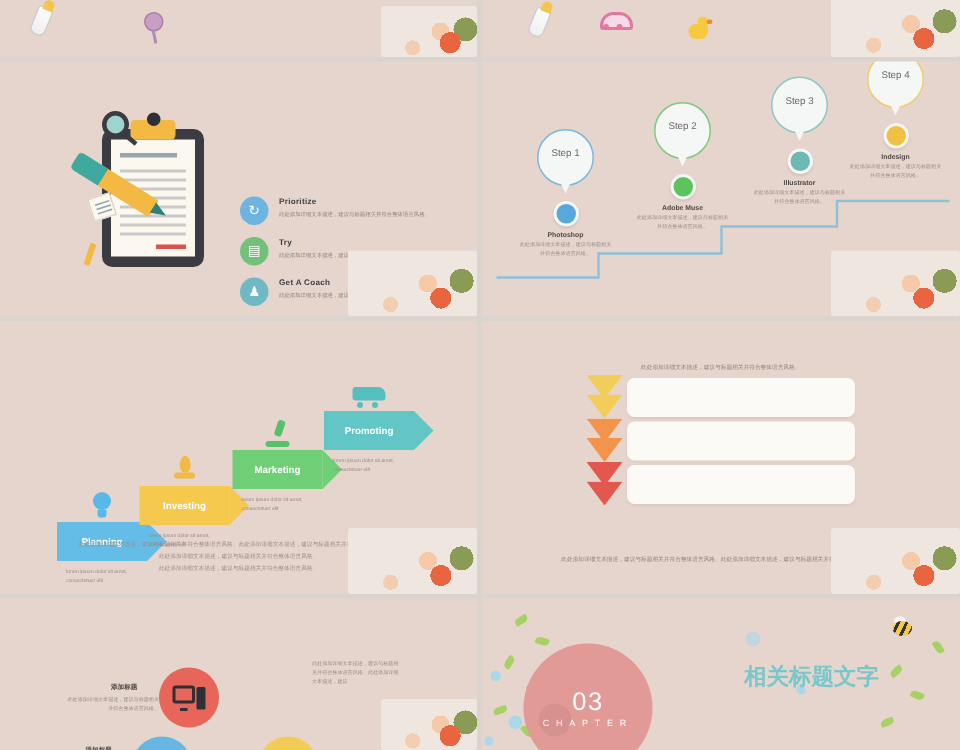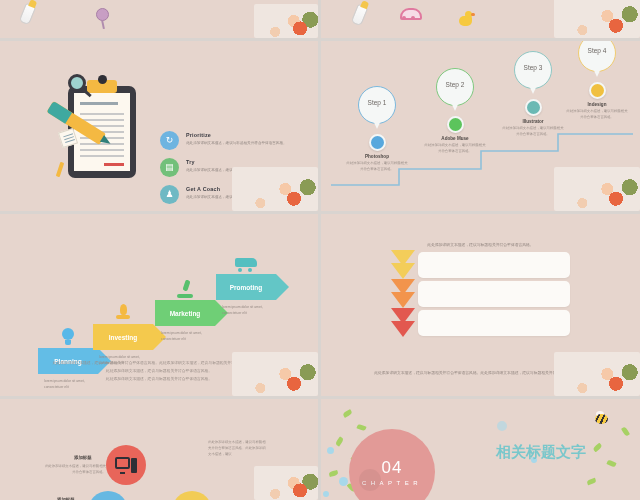--- a/index.html
+++ b/index.html
@@ -581,21 +581,21 @@
     <div class="dot-b" style="left:2px;top:92px;width:6px;height:6px;"></div>
     <div class="dot-b" style="left:176px;top:22px;width:10px;height:10px;opacity:.6;"></div>
     <div class="dot-b" style="left:210px;top:58px;width:6px;height:6px;"></div>
 
     <div class="bee" style="left:272px;top:14px;">
       <div class="wing"></div>
         <div class="body"></div>
     </div>
 
     <div class="chap-circle">
-      <div class="chap-num">04</div>
+      <div class="chap-num">03</div>
       <div class="chap-word">CHAPTER</div>
     </div>
 
     <div class="chap-title">
       <div>相关标题文字</div>
     </div>
   </div>
 
 </div>
 

